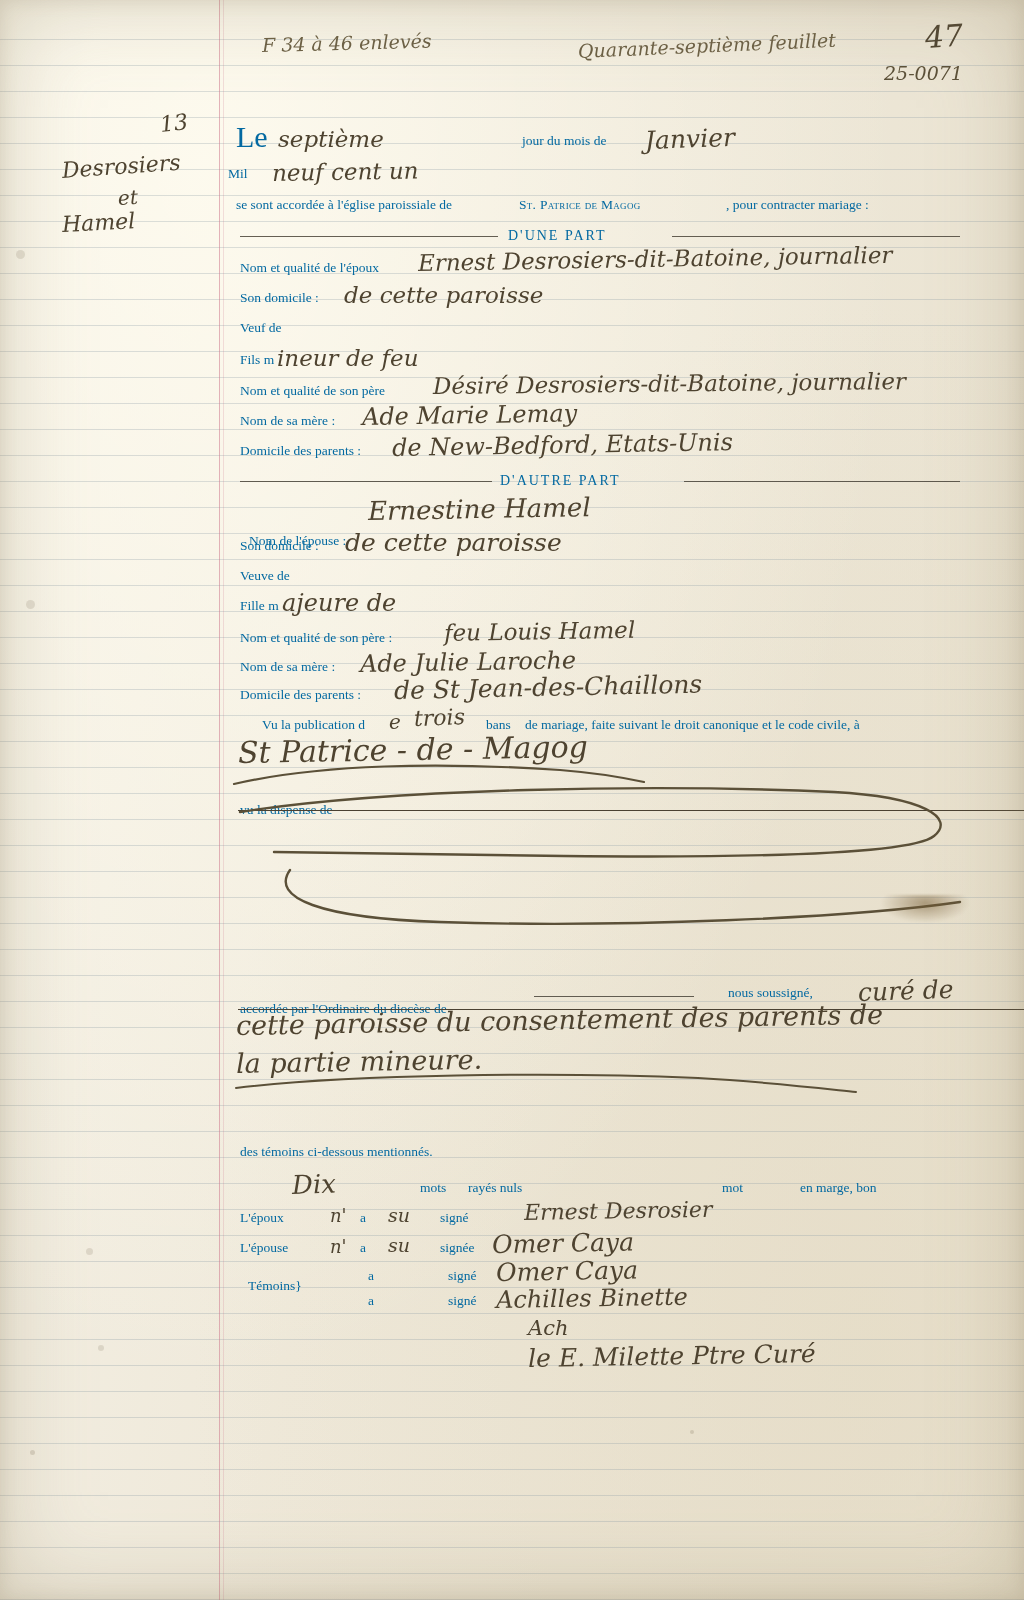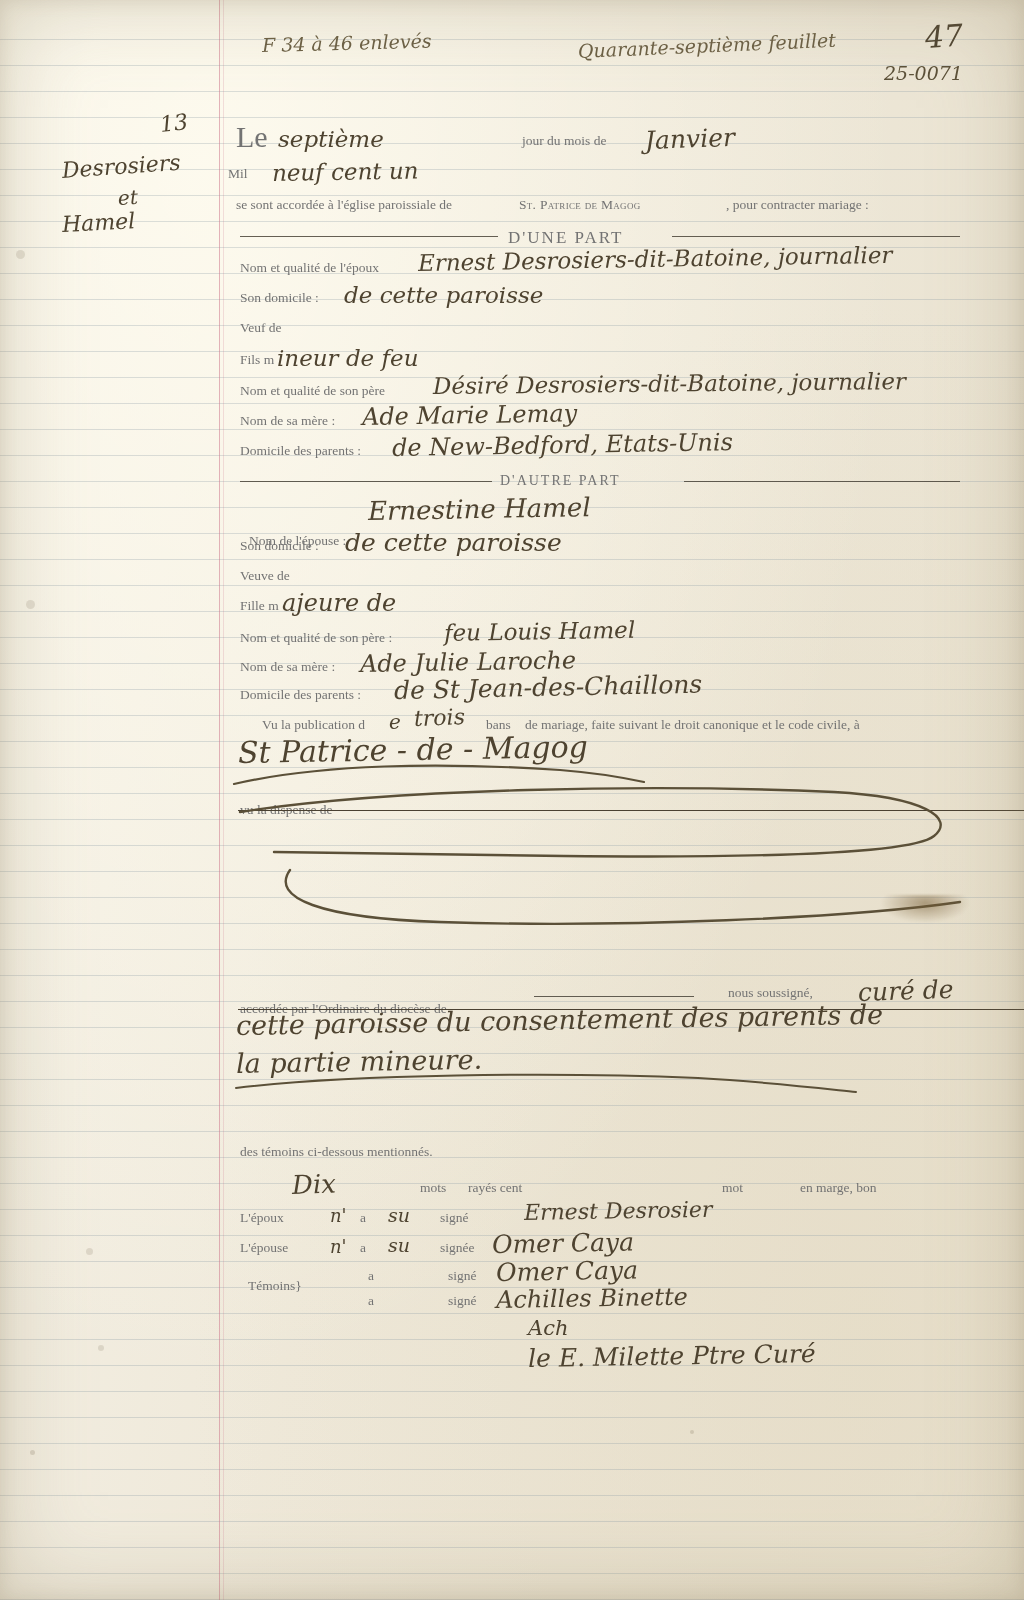--- a/index.html
+++ b/index.html
@@ -42,21 +42,21 @@
   .margin-line2{
     position:absolute;top:0;bottom:0;left:223px;width:1px;
     background:rgba(205,120,140,0.22);
   }
   .content{position:absolute;inset:0;}
 
   
   .p{
     position:absolute;
     font-family:"Liberation Serif", serif;
-    color:#737373;
+    color:#0369a1;
     font-size:13.5px;
     white-space:nowrap;
   }
   .sc{font-variant:small-caps;letter-spacing:.3px;text-align:center;}
 
   
   .h{
     position:absolute;
     font-family:"DejaVu Serif", serif;
     font-style:italic;
@@ -130,21 +130,21 @@
   <div class="h" style="left:645px;top:126px;font-size:25px;transform:rotate(-2deg);">Janvier</div>
 
   <div class="p" style="left:228px;top:166px;">Mil</div>
   <div class="h" style="left:272px;top:160px;font-size:23px;transform:rotate(-1deg);">neuf cent un</div>
 
   <div class="p" style="left:236px;top:197px;">se sont accordée à l'église paroissiale de</div>
   <div class="p sc" style="left:519px;top:197px;">St. Patrice de Magog</div>
   <div class="p" style="left:726px;top:197px;">, pour contracter mariage :</div>
 
   <div class="hr" style="left:240px;top:236px;width:258px;"></div>
-  <div class="p sc" style="left:508px;top:228px;font-size:17px;letter-spacing:2px;">D'UNE PART</div>
+  <div class="p sc" style="left:508px;top:228px;font-size:14px;letter-spacing:2px;">D'UNE PART</div>
   <div class="hr" style="left:672px;top:236px;width:288px;"></div>
 
   <div class="p" style="left:240px;top:260px;">Nom et qualité de l'époux</div>
   <div class="h" style="left:418px;top:250px;font-size:23px;transform:rotate(-1deg);">Ernest Desrosiers-dit-Batoine, journalier</div>
 
   <div class="p" style="left:240px;top:290px;">Son domicile :</div>
   <div class="h" style="left:344px;top:282px;font-size:23px;">de cette paroisse</div>
 
   <div class="p" style="left:240px;top:320px;">Veuf de</div>
   <div class="h" style="left:330px;top:313px;font-size:22px;"></div>
@@ -217,21 +217,21 @@
   <div class="h" style="left:236px;top:1048px;font-size:27px;transform:rotate(-1deg);">la partie mineure.</div>
 
   <svg class="scribble" style="left:228px;top:1062px;" width="640" height="40" viewBox="0 0 640 40">
     <path d="M8 26 C 120 12, 330 10, 470 16 C 540 20, 590 26, 628 30" stroke="#5b5038" stroke-width="2" fill="none" stroke-linecap="round"></path>
   </svg>
 
   <div class="p" style="left:240px;top:1144px;">des témoins ci-dessous mentionnés.</div>
 
   <div class="h" style="left:292px;top:1170px;font-size:26px;transform:rotate(-2deg);">Dix</div>
   <div class="p" style="left:420px;top:1180px;">mots</div>
-  <div class="p" style="left:468px;top:1180px;">rayés cent</div>
+  <div class="p" style="left:468px;top:1180px;">rayés nuls</div>
   <div class="p" style="left:722px;top:1180px;">mot</div>
   <div class="p" style="left:800px;top:1180px;">en marge, bon</div>
 
   <div class="p" style="left:240px;top:1210px;">L'époux</div>
   <div class="h" style="left:330px;top:1205px;font-size:18px;">n'</div>
   <div class="p" style="left:360px;top:1210px;">a</div>
   <div class="h" style="left:388px;top:1204px;font-size:19px;">su</div>
   <div class="p" style="left:440px;top:1210px;">signé</div>
   <div class="h" style="left:524px;top:1200px;font-size:22px;transform:rotate(-1deg);">Ernest Desrosier</div>
 

